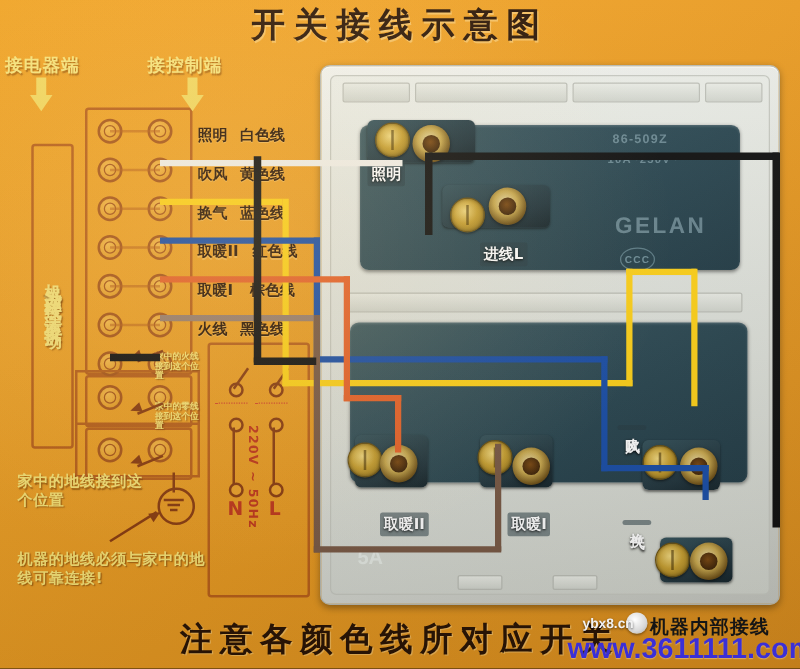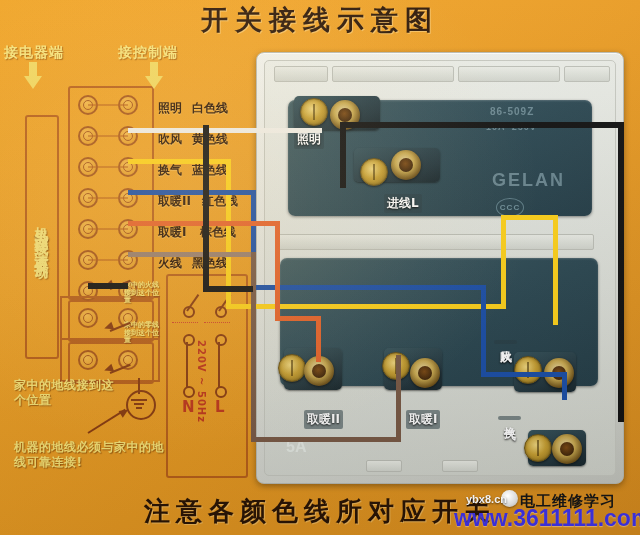--- a/index.html
+++ b/index.html
@@ -397,17 +397,17 @@
 
     <div class="amp" style="left:30px;top:386px;">5A</div>
 
     <div class="vent" style="left:110px;top:408px;width:34px;height:10px;"></div>
     <div class="vent" style="left:186px;top:408px;width:34px;height:10px;"></div>
   </div>
 
   <div class="bottomline">注意各颜色线所对应开关</div>
 
   <div class="wm-url" style="left:454px;top:505px;">www.3611111.com</div>
-  <div class="wm-cn" style="left:520px;top:492px;">电工维修学习</div>
+  <div class="wm-cn" style="left:520px;top:492px;">机器内部接线</div>
   <div class="wm-dot" style="left:501px;top:490px;"></div>
   <div class="wm-badge" style="left:466px;top:493px;">ybx8.cn</div>
 
 </div>
 
 </body></html>

